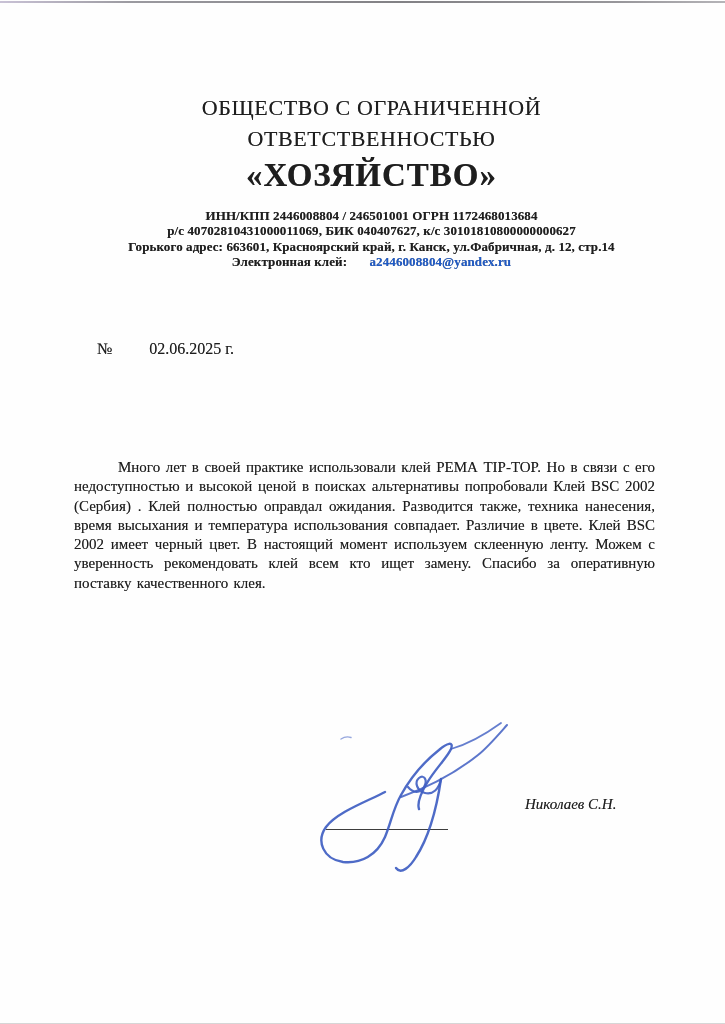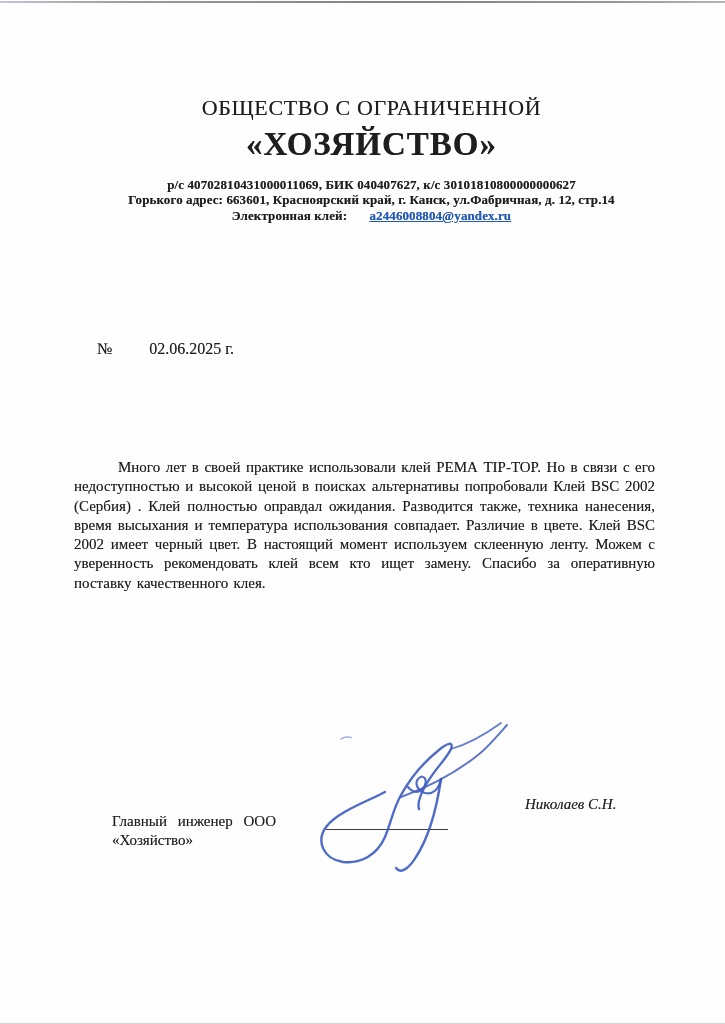--- a/index.html
+++ b/index.html
@@ -56,21 +56,20 @@
   }
   .requisites {
     margin-top: 13px;
     font-size: 13px;
     font-weight: bold;
     line-height: 15.4px;
     letter-spacing: 0.1px;
   }
   .email-link {
     color: var(--link-blue, #1f5bc8);
-    text-decoration: underline;
     cursor: pointer;
     margin-left: 19px;
   }
 
   
   .ref-row {
     position: absolute;
     top: 340px;
     left: 97px;
     font-size: 16px;
@@ -135,38 +134,36 @@
 </style>
 </head>
 <body>
 
 <div class="page">
 
   <div class="scan-top-edge"></div>
 
   <div class="letterhead">
     <div class="org-type">ОБЩЕСТВО С ОГРАНИЧЕННОЙ</div>
+    <div class="org-type">ОТВЕТСТВЕННОСТЬЮ</div>
     <div class="org-name">«ХОЗЯЙСТВО»</div>
     <div class="requisites">
+      <div>ИНН/КПП 2446008804 / 246501001 ОГРН 1172468013684</div>
       <div>р/с 40702810431000011069, БИК 040407627, к/с 30101810800000000627</div>
       <div>Горького адрес: 663601, Красноярский край, г. Канск, ул.Фабричная, д. 12, стр.14</div>
       <div><span>Электронная клей: </span><a class="email-link">a2446008804@yandex.ru</a></div>
     </div>
   </div>
 
   <div class="ref-row">
     <span class="ref-num">№</span><span class="ref-date">02.06.2025 г.</span>
   </div>
 
   <div class="body-par">Много лет в своей практике использовали клей РЕМА TIP-TOP. Но в связи с его недоступностью и высокой ценой в поисках альтернативы попробовали Клей BSC 2002 (Сербия) . Клей полностью оправдал ожидания. Разводится также, техника нанесения, время высыхания и температура использования совпадает. Различие в цвете. Клей BSC 2002 имеет черный цвет. В настоящий момент используем склеенную ленту. Можем с уверенность рекомендовать клей всем кто ищет замену. Спасибо за оперативную поставку качественного клея.</div>
 
-  <div class="signoff-position">
-    <div class="wide">Главный инженер ООО</div>
-    <div>«Хозяйство»</div>
-  </div>
 
   <div class="sig-line"></div>
 
   <svg class="signature-svg" viewBox="0 0 198 172" xmlns="http://www.w3.org/2000/svg">
     <path d="M 28 23 C 31 21, 35 20.5, 38 21.5" stroke-width="1.4" opacity="0.55"></path>
     <path d="M 72 76 C 55 85, 24 96, 13 111 C 3 125, 10 143, 30 146 C 48 148, 64 139, 72 121 C 78 107, 80 93, 88 79 C 98 61, 112 45, 126 34 C 134 27, 141 25, 138 33 C 134 42, 122 53, 114 67 C 108 77, 104 87, 106 93" stroke-width="2.4" opacity="0.92"></path>
     <path d="M 95 71 C 100 77, 107 78, 111 71 C 115 64, 111 58, 106 62 C 101 66, 104 75, 112 77 C 120 79, 126 73, 128 63" stroke-width="2.2" opacity="0.9"></path>
     <path d="M 128 63 C 124 90, 116 121, 103 141 C 97 151, 88 159, 83 152" stroke-width="2.4" opacity="0.92"></path>
     <path d="M 88 81 C 110 73, 140 59, 165 39 C 175 31, 186 18, 194 9" stroke-width="2" opacity="0.85"></path>
     <path d="M 138 33 C 152 29, 170 20, 188 7" stroke-width="1.8" opacity="0.8"></path>

